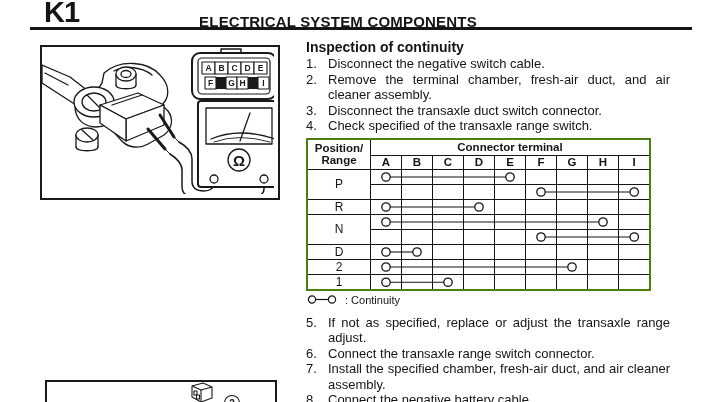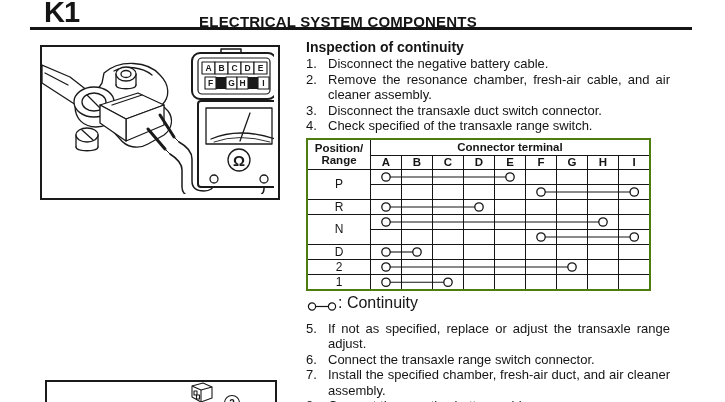--- a/index.html
+++ b/index.html
@@ -28,21 +28,21 @@
   .table-wrap{position:relative;margin:4px 0 0 0;}
   table.cont{border-collapse:collapse;border:2px solid #4d7c0f;table-layout:fixed;}
   table.cont th,table.cont td{border:1px solid #151515;padding:0;text-align:center;}
   th.pos-hdr{width:62px;font-size:11.5px;line-height:12px;font-weight:bold;}
   th.conn-group{height:15px;font-size:11.5px;font-weight:bold;}
   th.term{width:30px;height:13px;font-size:11.5px;font-weight:bold;}
   td.pos{font-size:12px;}
   td.cell{width:30px;height:14px;}
   #overlay{position:absolute;left:0;top:0;pointer-events:none;}
 
-  .legend{display:flex;align-items:flex-end;gap:1px;margin:3px 0 0 1px;font-size:16px;}
+  .legend{display:flex;align-items:flex-start;gap:8px;margin:3px 0 0 1px;font-size:11px;}
   .legend svg{display:block;}
 </style>
 </head>
 <body>
 
 <div class="page-code">K1</div>
 <div class="page-title">ELECTRICAL SYSTEM COMPONENTS</div>
 <div class="header-rule"></div>
 
 <div class="figure-box">
@@ -161,25 +161,25 @@
       </g>
     </g>
   </svg>
 </div>
 
 <div class="right-col">
   <h2 class="section-heading">Inspection of continuity</h2>
   <ol class="steps" id="steps-before">
       <li class="step">
         <span class="step-num">1.</span>
-        <span class="step-text">Disconnect the negative battery cable.</span>
+        <span class="step-text">Disconnect the negative switch cable.</span>
       </li>
       <li class="step">
         <span class="step-num">2.</span>
-        <span class="step-text">Remove the resonance chamber, fresh-air cable, and air cleaner assembly.</span>
+        <span class="step-text">Remove the terminal chamber, fresh-air duct, and air cleaner assembly.</span>
       </li>
       <li class="step">
         <span class="step-num">3.</span>
         <span class="step-text">Disconnect the transaxle duct switch connector.</span>
       </li>
       <li class="step">
         <span class="step-num">4.</span>
         <span class="step-text">Check specified of the transaxle range switch.</span>
       </li>
     </ol>

